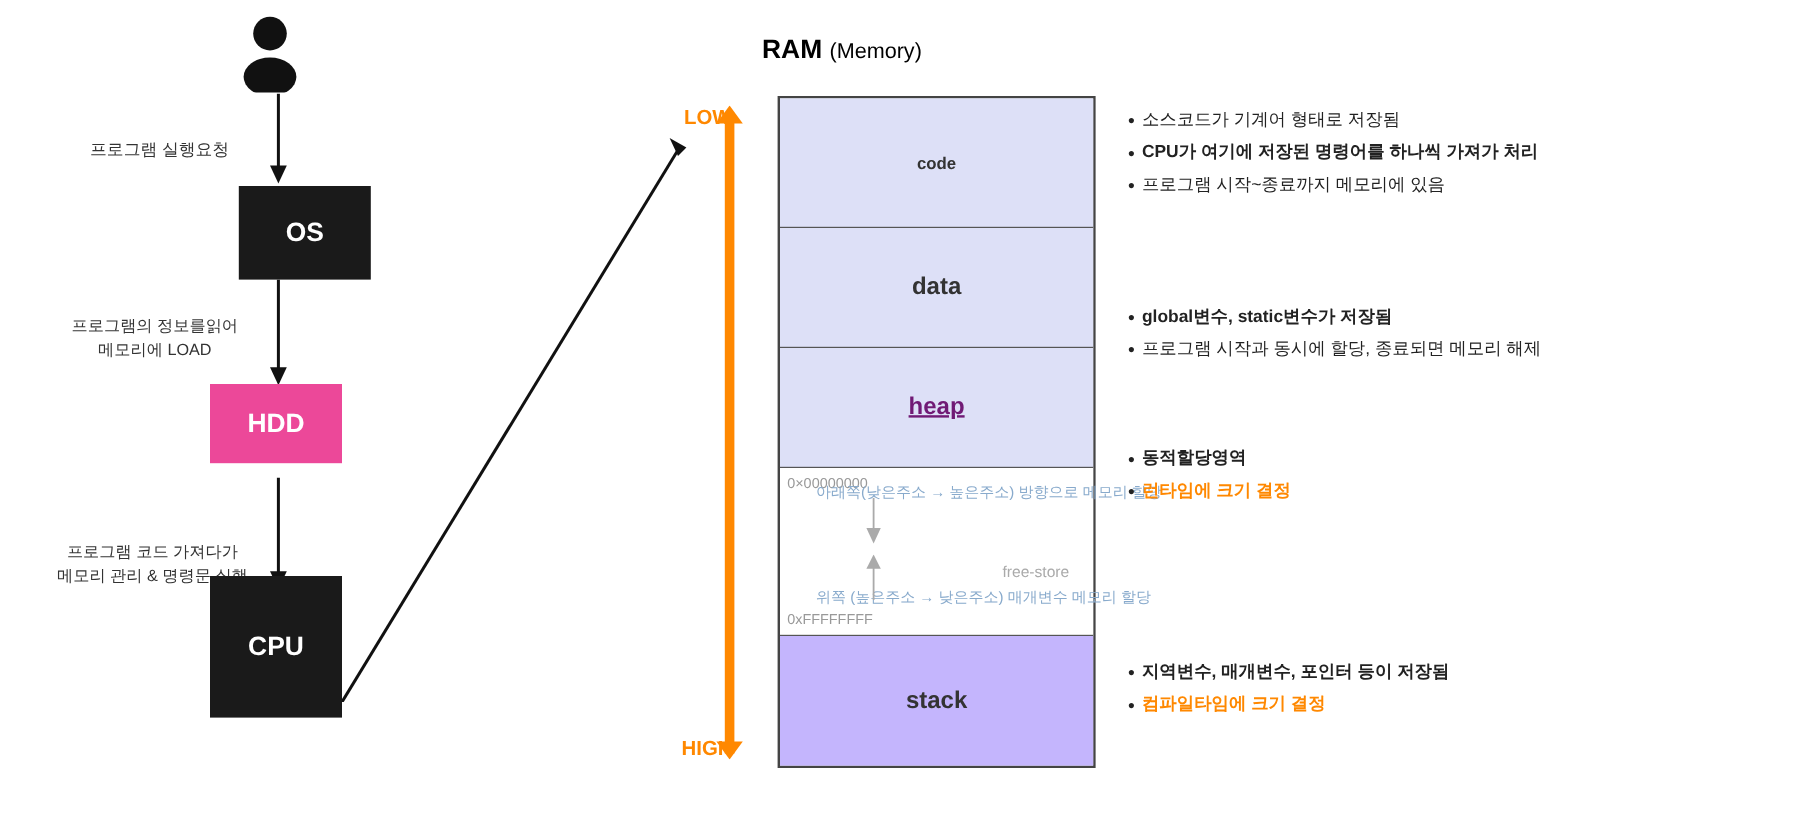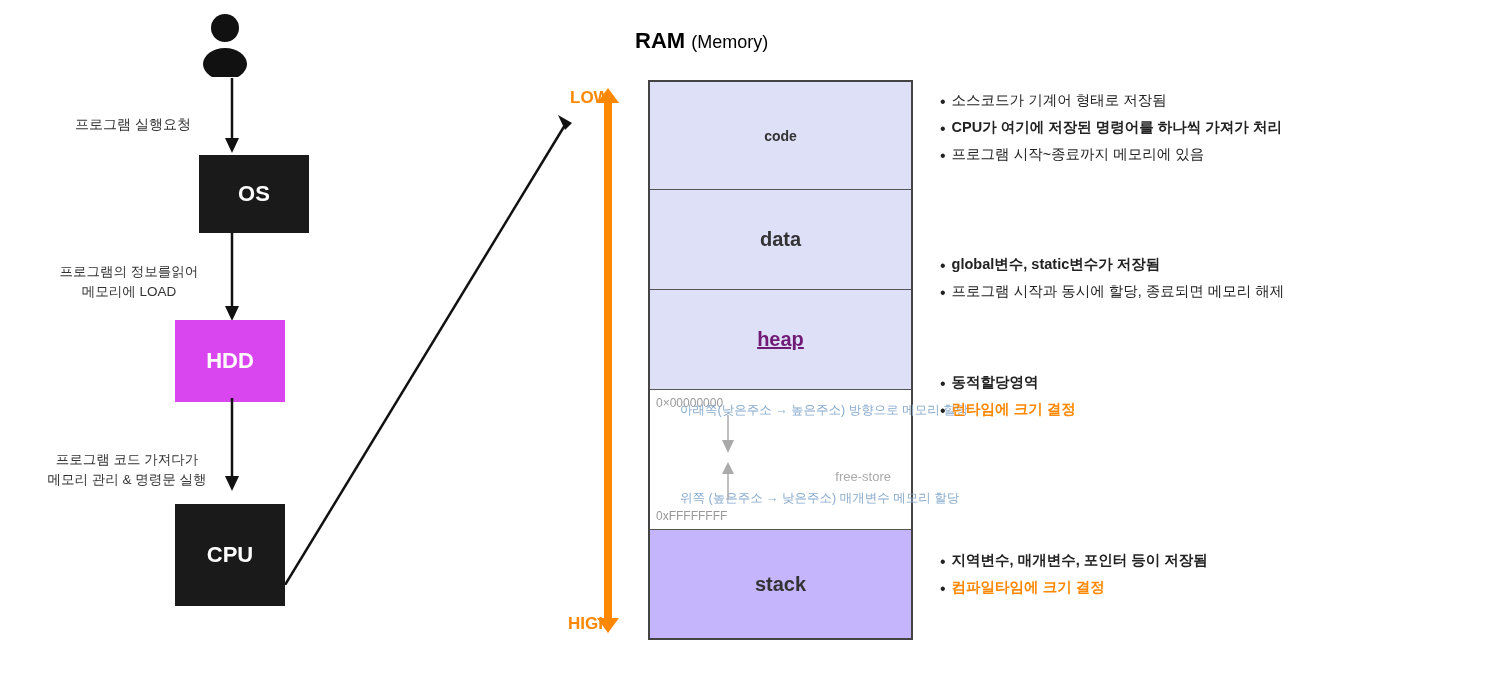--- a/index.html
+++ b/index.html
@@ -56,30 +56,30 @@
   <svg style="position:absolute; left:222px; top:233px;" width="20" height="95">
     <line x1="10" y1="0" x2="10" y2="78" stroke="#111" stroke-width="2.5"></line>
     <polygon points="3,73 10,88 17,73" fill="#111"></polygon>
   </svg>
 
   <div style="position:absolute; left:50px; top:262px; font-size:13.5px; color:#333; text-align:center; width:158px; line-height:1.5;">
     <span style="white-space:pre-line;">프로그램의 정보를읽어
 메모리에 LOAD</span>
   </div>
 
-  <div style="position:absolute; left:175px; top:320px; width:110px; height:82px; background:#d946ef; color:#fff; font-size:22px; font-weight:bold; display:flex; align-items:center; justify-content:center;">HDD</div>
+  <div style="position:absolute; left:175px; top:320px; width:110px; height:66px; background:#ec4899; color:#fff; font-size:22px; font-weight:bold; display:flex; align-items:center; justify-content:center;">HDD</div>
 
   <svg style="position:absolute; left:222px; top:398px;" width="20" height="100">
     <line x1="10" y1="0" x2="10" y2="83" stroke="#111" stroke-width="2.5"></line>
     <polygon points="3,78 10,93 17,78" fill="#111"></polygon>
   </svg>
 
   <div style="position:absolute; left:47px; top:430px; font-size:13.5px; color:#333; text-align:center; width:160px; line-height:1.5;margin-top:20px;">프로그램 코드 가져다가<br>메모리 관리 &amp; 명령문 실행</div>
 
-  <div style="position:absolute; left:175px; top:504px; width:110px; height:102px; background:#1a1a1a; color:#fff; font-size:22px; font-weight:bold; display:flex; align-items:center; justify-content:center;">CPU</div>
+  <div style="position:absolute; left:175px; top:480px; width:110px; height:118px; background:#1a1a1a; color:#fff; font-size:22px; font-weight:bold; display:flex; align-items:center; justify-content:center;">CPU</div>
 
   <svg style="position:absolute; left:285px; top:75px;" width="320" height="510">
     <line x1="0" y1="510" x2="280" y2="50" stroke="#111" stroke-width="2.5"></line>
     <polygon points="273,40 280,55 287,48" fill="#111"></polygon>
   </svg>
 
   <div style="position:absolute; left:635px; top:28px; font-size:22px; font-weight:bold;">
     RAM <span style="font-weight:normal; font-size:18px;">(Memory)</span>
   </div>
 

